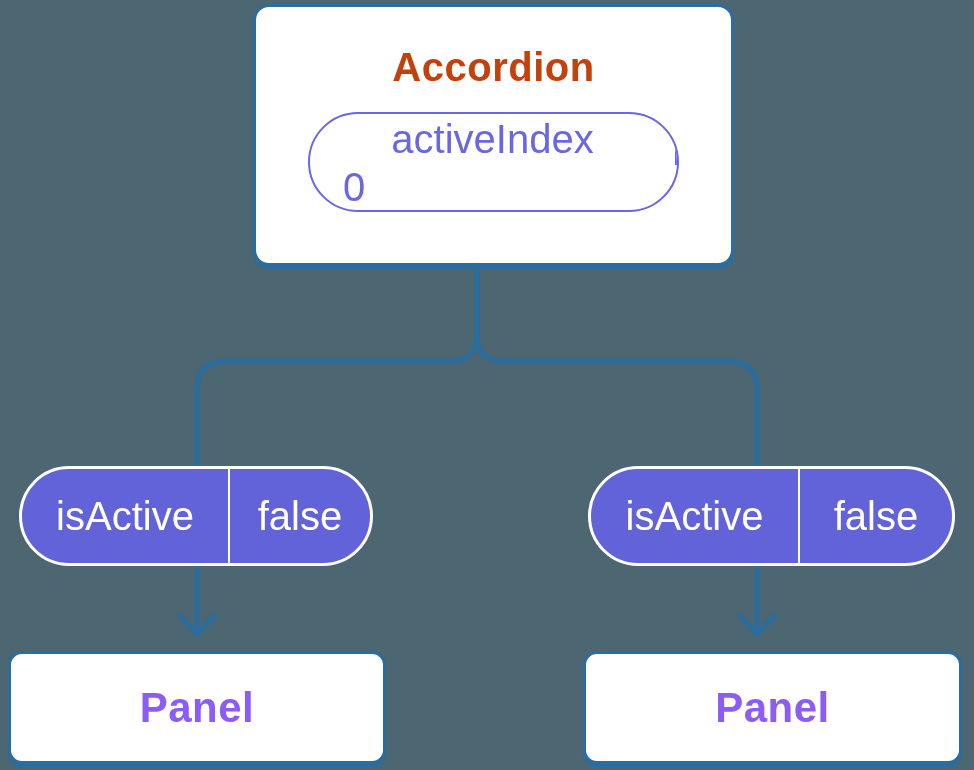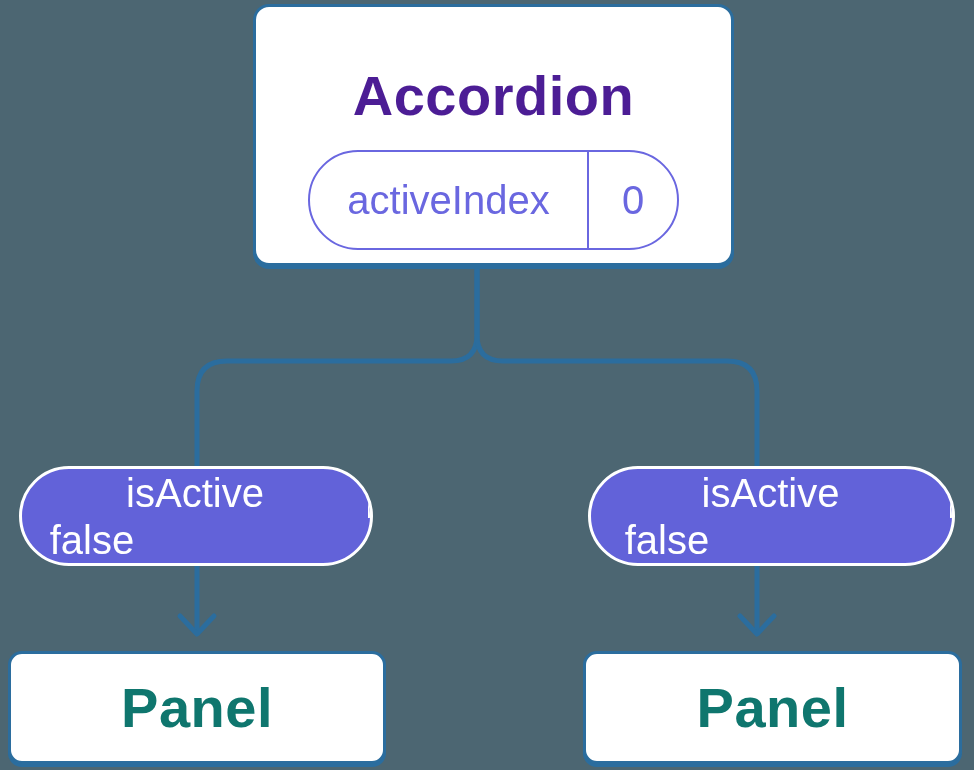--- a/index.html
+++ b/index.html
@@ -39,37 +39,38 @@
     align-items: center;
   }
   .accordion-card {
     left: 253px;
     top: 4px;
     width: 481px;
     height: 262px;
     border-radius: 16px;
   }
   .card-title {
-    margin-top: 56px;
-    font-size: 56px;
+    margin-top: 38px;
+    font-size: 40px;
     font-weight: 600;
-    color: #4c1d95;
+    color: #c2410c;
     letter-spacing: 0.5px;
   }
   .state-pill {
     margin-top: 22px;
     width: 371px;
     height: 100px;
     box-sizing: border-box;
     border: 2.5px solid #6a67e0;
     border-radius: 60px;
     display: flex;
     align-items: stretch;
     overflow: hidden;
     background: #ffffff;
+    flex-direction: column;
   }
   .state-pill .seg {
     display: flex;
     align-items: center;
     justify-content: center;
     font-size: 40px;
     color: #6a67e0;
   }
   .state-pill .seg-name {
     flex: 1 1 auto;
@@ -82,21 +83,20 @@
     position: absolute;
     z-index: 1;
     height: 100px;
     box-sizing: border-box;
     background: #6262d9;
     border: 3px solid #ffffff;
     border-radius: 60px;
     display: flex;
     align-items: stretch;
     overflow: hidden;
-    flex-direction: column;
   }
   .prop-pill .seg {
     display: flex;
     align-items: center;
     justify-content: center;
     font-size: 40px;
     color: #ffffff;
   }
   .prop-pill .seg-name {
     flex: 1 1 auto;
@@ -114,23 +114,23 @@
     width: 367px;
   }
   .prop-pill-right .seg-value { width: 152px; text-align: right; }
   .panel-card {
     top: 651px;
     height: 113px;
     border-radius: 14px;
     justify-content: center;
   }
   .panel-card .panel-label {
-    font-size: 56px;
+    font-size: 42px;
     font-weight: 600;
-    color: #0f766e;
+    color: #8b5cf6;
     letter-spacing: 0.5px;
   }
   .panel-card-left {
     left: 8px;
     width: 378px;
   }
   .panel-card-right {
     left: 583px;
     width: 379px;
   }

